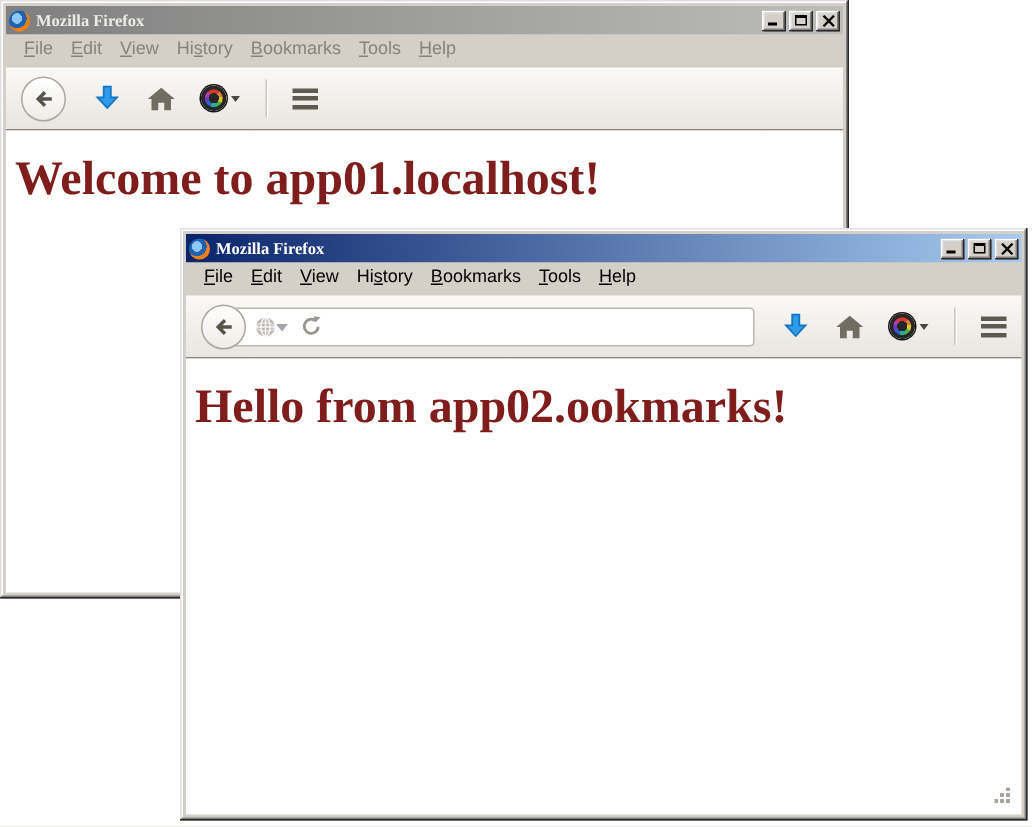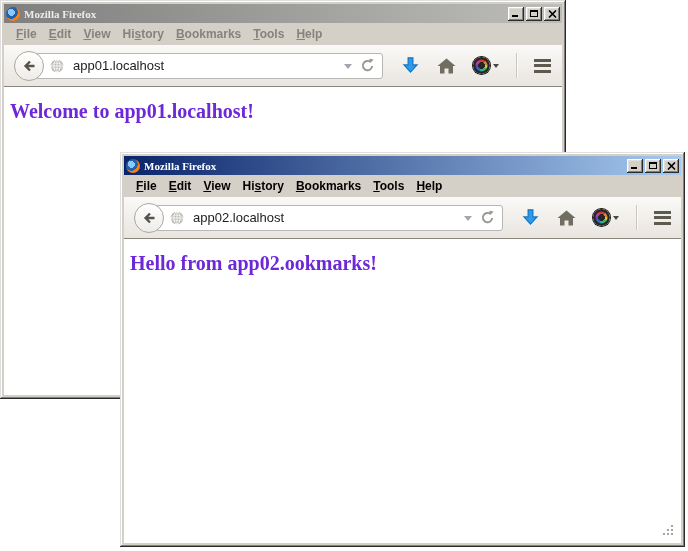--- a/index.html
+++ b/index.html
@@ -36,21 +36,21 @@
     width:16px; height:14px; flex:none; margin-left:2px;
     background:#D4D0C8;
     box-shadow: inset -1px -1px #2b2b2b, inset 1px 1px #ffffff,
                 inset -2px -2px #808080, inset 2px 2px #dfdfdf;
     display:flex; align-items:center; justify-content:center;
   }
   .glyph-min { width:6px; height:2px; background:#000; margin:7px 2px 0 0; align-self:flex-start; margin-top:8px; }
   .glyph-max { width:8px; height:7px; border:1px solid #000; border-top-width:2px; }
 
   
-  .menubar { height:22px; flex:none; display:flex; align-items:center; padding-left:6px; font-size:12px; background:#D4D0C8;font-weight:bold; }
+  .menubar { height:22px; flex:none; display:flex; align-items:flex-start; padding-left:6px; font-size:12px; background:#D4D0C8; }
   .menu-item { padding:2px 6px; white-space:nowrap; }
   .menubar.menu-active   .menu-item { color:#000000; }
   .menubar.menu-inactive .menu-item { color:#85837D; }
 
   
   .toolbar {
     height:42px; flex:none; display:flex; align-items:center; padding:0 10px;
     background:linear-gradient(#FAF9F7,#E9E5E0);
     border-bottom:1px solid #8B857B;
   }
@@ -80,22 +80,22 @@
       radial-gradient(circle, #262626 0 3.5px, rgba(0,0,0,0) 3.5px),
       conic-gradient(#d43b2e 0 40deg,#e0803a 40deg 80deg,#ddc62f 80deg 120deg,#47b04b 120deg 160deg,#2fa8a0 160deg 200deg,#2f62c4 200deg 240deg,#6a3cc4 240deg 280deg,#b03cb4 280deg 320deg,#d43b2e 320deg 360deg);
     box-shadow: inset 0 0 0 2.5px #262626, 0 0 0 1px #141414;
   }
   .vsep { width:1px; height:25px; background:#C9C5BF; box-shadow:1px 0 #FCFBFA; }
   .hamburger i { display:block; width:17px; height:3px; background:#5E5A50; margin:2.5px 0; }
 
   
   .content { flex:1; background:#ffffff; position:relative; overflow:hidden; }
   .page-heading {
-    margin:13px 0 0 6px; color:#6d28d9;
-    font-family:"Liberation Serif", serif; font-weight:bold; font-size:20px; line-height:1.15;
+    margin:13px 0 0 6px; color:#7f1d1d;
+    font-family:"Liberation Serif", serif; font-weight:bold; font-size:32px; line-height:1.15;
     white-space:nowrap;
   }
 
   .resize-grip {
     position:absolute; right:6px; bottom:6px; width:12px; height:12px;
     background:
       radial-gradient(circle at 9px 1px,  #A8A49C 0 1.4px, transparent 1.5px),
       radial-gradient(circle at 5px 5px,  #A8A49C 0 1.4px, transparent 1.5px),
       radial-gradient(circle at 9px 5px,  #A8A49C 0 1.4px, transparent 1.5px),
       radial-gradient(circle at 1px 9px,  #A8A49C 0 1.4px, transparent 1.5px),
@@ -130,34 +130,20 @@
       <span class="menu-item"><u>B</u>ookmarks</span>
       <span class="menu-item"><u>T</u>ools</span>
       <span class="menu-item"><u>H</u>elp</span>
     </div>
   <div class="toolbar">
     <div class="back-btn">
       <svg width="16" height="16" viewBox="0 0 16 16">
           <path d="M13.5 8 H4.5 M9 3.5 L4.5 8 L9 12.5" stroke="#57534A" stroke-width="2.3" fill="none"></path>
         </svg>
     </div>
-    <div class="urlbar">
-      <svg width="14" height="14" viewBox="0 0 14 14">
-          <circle cx="7" cy="7" r="6.3" fill="#BBB8B3"></circle>
-          <path d="M0.7 7 H13.3 M7 0.7 V13.3" stroke="#fff" stroke-width="1" opacity="0.85"></path>
-          <ellipse cx="7" cy="7" rx="3" ry="6.3" fill="none" stroke="#fff" stroke-width="1" opacity="0.85"></ellipse>
-          <ellipse cx="7" cy="7" rx="6.3" ry="2.7" fill="none" stroke="#fff" stroke-width="1" opacity="0.6"></ellipse>
-        </svg>
-      <input class="url-input" readonly="" value="app01.localhost" style="">
-      <span class="caret-down"></span>
-      <svg class="reload-icon" width="15" height="15" viewBox="0 0 16 16">
-          <path d="M13 8.5 A5 5 0 1 1 11.2 4.2" fill="none" stroke="#9A9792" stroke-width="2"></path>
-          <path d="M9.8 0.8 L14.6 1.6 L11 5.2 Z" fill="#9A9792"></path>
-        </svg>
-    </div>
     <div class="tool-icons">
       <svg width="19" height="19" viewBox="0 0 16 16">
           <path d="M6 1.5 h4 v6 h3.5 L8 13.5 L2.5 7.5 H6 Z" fill="#2E9BE8" stroke="#1474C4" stroke-width="1"></path>
         </svg>
       <svg width="19" height="16" viewBox="0 0 19 16">
           <path d="M9.5 0.5 L18.5 8 H16 V15.5 H11.5 V10.5 H7.5 V15.5 H3 V8 H0.5 Z" fill="#716D60"></path>
         </svg>
       <span class="wheel-wrap">
         <span class="wheel"></span>
         <span class="caret-down dark"></span>
@@ -206,21 +192,20 @@
           <path d="M13.5 8 H4.5 M9 3.5 L4.5 8 L9 12.5" stroke="#57534A" stroke-width="2.3" fill="none"></path>
         </svg>
     </div>
     <div class="urlbar">
       <svg width="14" height="14" viewBox="0 0 14 14">
           <circle cx="7" cy="7" r="6.3" fill="#BBB8B3"></circle>
           <path d="M0.7 7 H13.3 M7 0.7 V13.3" stroke="#fff" stroke-width="1" opacity="0.85"></path>
           <ellipse cx="7" cy="7" rx="3" ry="6.3" fill="none" stroke="#fff" stroke-width="1" opacity="0.85"></ellipse>
           <ellipse cx="7" cy="7" rx="6.3" ry="2.7" fill="none" stroke="#fff" stroke-width="1" opacity="0.6"></ellipse>
         </svg>
-      <input class="url-input" readonly="" value="app02.localhost" style="">
       <span class="caret-down"></span>
       <svg class="reload-icon" width="15" height="15" viewBox="0 0 16 16">
           <path d="M13 8.5 A5 5 0 1 1 11.2 4.2" fill="none" stroke="#9A9792" stroke-width="2"></path>
           <path d="M9.8 0.8 L14.6 1.6 L11 5.2 Z" fill="#9A9792"></path>
         </svg>
     </div>
     <div class="tool-icons">
       <svg width="19" height="19" viewBox="0 0 16 16">
           <path d="M6 1.5 h4 v6 h3.5 L8 13.5 L2.5 7.5 H6 Z" fill="#2E9BE8" stroke="#1474C4" stroke-width="1"></path>
         </svg>

